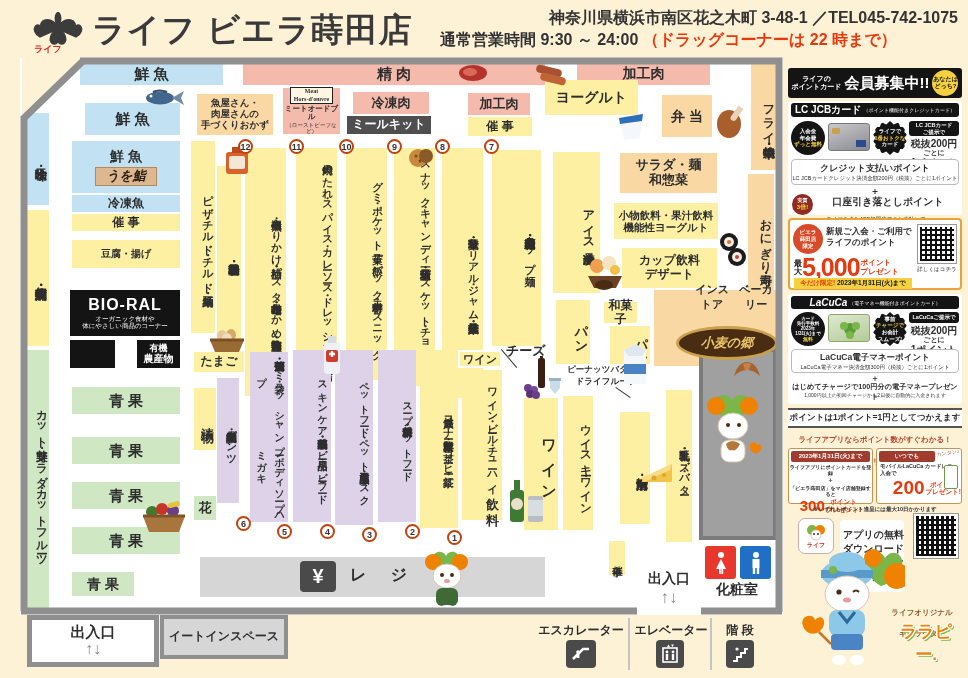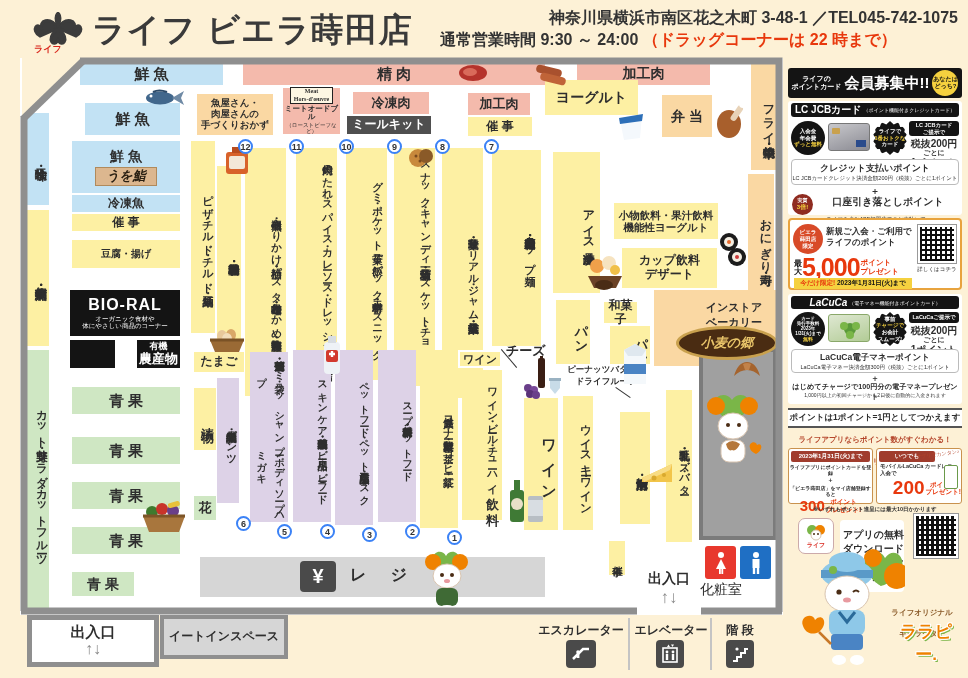--- a/index.html
+++ b/index.html
@@ -11,21 +11,21 @@
   body{font-family:"Liberation Sans","DejaVu Sans",sans-serif;background:#e9e2d2}
   #stage{position:relative;width:968px;height:678px;background:var(--cream);overflow:hidden;color:var(--ink)}
   .abs{position:absolute}
   .blk{position:absolute;display:flex;align-items:center;justify-content:center;font-weight:bold;color:var(--ink);text-align:center;line-height:1.15}
   .colb{flex-direction:column}
   .yellow{background:var(--yellow)} .blue{background:var(--blue)} .pink{background:var(--pink)}
   .orange{background:var(--orange)} .purple{background:var(--purple)} .green{background:var(--green)}
   .grayb{background:var(--grayblk)} .blackb{background:#141414;color:#fff}
   .vcol{position:absolute;writing-mode:vertical-rl;text-orientation:mixed;font-weight:bold;color:var(--ink);text-align:center;display:flex;justify-content:center}
   .vcol span{display:block;text-align:center}
-  .anum{position:absolute;width:15px;height:15px;border:2px solid #3b82f6;border-radius:50%;background:#fff;font-size:9px;font-weight:bold;line-height:12px;text-align:center;color:#333;z-index:7}
+  .anum{position:absolute;width:15px;height:15px;border:2px solid #c2410c;border-radius:50%;background:#fff;font-size:9px;font-weight:bold;line-height:12px;text-align:center;color:#333;z-index:7}
   .qr{background-image:repeating-linear-gradient(0deg,#111 0 2.5px,rgba(255,255,255,0) 2.5px 5px),repeating-linear-gradient(90deg,#111 0 2.5px,#fff 2.5px 5px);border:2px solid #fff;outline:1px solid #999}
   .panelbar{background:#141414;color:#fff;border-radius:3px;display:flex;align-items:center;justify-content:center;font-weight:bold}
   .circbadge{border-radius:50%;background:#141414;color:#fff;display:flex;flex-direction:column;align-items:center;justify-content:center;text-align:center;font-weight:bold}
   .whitebox{background:#fff;border:1px solid #bbb;border-radius:4px;display:flex;flex-direction:column;align-items:center;justify-content:center;text-align:center}
   .tiny{font-size:5.5px;line-height:1.2}
   svg{display:block}
 </style>
 </head>
 <body>
 
@@ -85,21 +85,21 @@
   <div class="blk yellow" style="left:72px;top:240px;width:108px;height:28px;font-size:10px;z-index:3">豆腐・揚げ</div>
 
   <div class="blk blackb colb" style="left:70px;top:290px;width:110px;height:46px;z-index:3">
     <span style="font-size:16px;letter-spacing:1px">BIO-RAL</span>
     <span style="font-size:6.5px;font-weight:normal">オーガニック食材や</span>
     <span style="font-size:6.5px;font-weight:normal">体にやさしい商品のコーナー</span>
   </div>
   <div class="blk blackb" style="left:70px;top:340px;width:45px;height:28px;z-index:3"></div>
   <div class="blk blackb colb" style="left:137px;top:340px;width:43px;height:28px;z-index:3">
     <span style="font-size:9px">有機</span>
-    <span style="font-size:13px">農産物</span>
+    <span style="font-size:10px">農産物</span>
   </div>
 
   <div class="blk green" style="left:72px;top:387px;width:108px;height:27px;font-size:15px;z-index:3">青 果</div>
   <div class="blk green" style="left:72px;top:437px;width:108px;height:27px;font-size:15px;z-index:3">青 果</div>
   <div class="blk green" style="left:72px;top:482px;width:108px;height:27px;font-size:15px;z-index:3">青 果</div>
   <div class="blk green" style="left:72px;top:527px;width:108px;height:27px;font-size:15px;z-index:3">青 果</div>
   <div class="blk green" style="left:72px;top:572px;width:62px;height:24px;font-size:14px;z-index:3">青 果</div>
 
   <div class="blk orange colb" style="left:197px;top:94px;width:76px;height:41px;z-index:3">
     <span style="font-size:9.5px">魚屋さん・</span>
@@ -113,20 +113,24 @@
     <span style="font-size:7.5px;margin-top:1px">ミートオードブル</span>
     <span style="font-size:5.5px;font-weight:normal">（ローストビーフなど）</span>
   </div>
   <div class="blk pink" style="left:353px;top:92px;width:76px;height:22px;font-size:13px;z-index:3">冷凍肉</div>
   <div class="blk" style="left:347px;top:116px;width:84px;height:18px;font-size:12px;background:#4f4f4f;color:#fff;z-index:3">ミールキット</div>
   <div class="blk pink" style="left:468px;top:93px;width:62px;height:22px;font-size:13px;z-index:3">加工肉</div>
   <div class="blk yellow" style="left:468px;top:117px;width:64px;height:19px;font-size:12px;z-index:3">催 事</div>
 
   <div class="blk yellow" style="left:545px;top:80px;width:93px;height:35px;font-size:14px;z-index:3">ヨーグルト</div>
   <div class="blk orange" style="left:662px;top:95px;width:50px;height:42px;font-size:14px;z-index:3">弁 当</div>
+  <div class="blk orange colb" style="left:620px;top:153px;width:97px;height:40px;z-index:3">
+    <span style="font-size:13px">サラダ・麺</span>
+    <span style="font-size:13px">和惣菜</span>
+  </div>
   <div class="blk yellow colb" style="left:614px;top:203px;width:104px;height:36px;z-index:3">
     <span style="font-size:10.5px">小物飲料・果汁飲料</span>
     <span style="font-size:10.5px">機能性ヨーグルト</span>
   </div>
   <div class="blk yellow colb" style="left:622px;top:248px;width:95px;height:40px;z-index:3">
     <span style="font-size:12px">カップ飲料</span>
     <span style="font-size:12px">デザート</span>
   </div>
 
   <div class="vcol yellow" style="left:553px;top:152px;width:47px;height:141px;font-size:12px;line-height:22px;z-index:3">
@@ -238,21 +242,21 @@
 
   <div class="abs" style="left:506px;top:342px;font-size:13px;font-weight:bold;z-index:4">チーズ</div>
   <div class="abs" style="left:497px;top:358px;width:24px;height:0;border-top:1.5px solid #333;transform:rotate(-130deg);z-index:4"></div>
   <div class="abs colb" style="left:566px;top:364px;width:80px;text-align:center;font-weight:bold;z-index:4;display:flex;flex-direction:column">
     <span style="font-size:8.5px">ピーナッツバター・</span>
     <span style="font-size:8.5px">ドライフルーツ</span>
   </div>
   <div class="abs" style="left:614px;top:392px;width:18px;height:0;border-top:1.5px solid #333;transform:rotate(35deg);z-index:4"></div>
 
   <div class="blk orange" style="left:654px;top:290px;width:123px;height:76px;z-index:3"></div>
-  <div class="abs colb" style="left:690px;top:300px;width:88px;text-align:center;font-weight:bold;z-index:4;display:flex;flex-direction:column">
+  <div class="abs colb" style="left:690px;top:282px;width:88px;text-align:center;font-weight:bold;z-index:4;display:flex;flex-direction:row">
     <span style="font-size:11px">インストア</span>
     <span style="font-size:11px">ベーカリー</span>
   </div>
   <div class="blk" style="left:676px;top:326px;width:102px;height:34px;border-radius:50%;background:#4a2c12;border:3px solid #c9a14e;color:#e9c56a;font-size:13px;font-style:italic;z-index:4">小麦の郷</div>
 
   <div class="blk yellow" style="left:604px;top:302px;width:33px;height:21px;font-size:12px;z-index:3">和菓子</div>
   <div class="vcol yellow" style="left:556px;top:300px;width:34px;height:64px;font-size:13px;z-index:3">
       <span>パン</span>
     </div>
   <div class="vcol yellow" style="left:610px;top:326px;width:40px;height:38px;font-size:13px;z-index:3">
@@ -281,21 +285,21 @@
       </svg>
   </div>
   <div class="abs" style="left:740px;top:546px;width:31px;height:33px;background:#1f6fc4;border-radius:3px;z-index:4;display:flex;align-items:center;justify-content:center">
     <svg width="14" height="24" viewBox="0 0 14 24">
         <circle cx="7" cy="4" r="3" fill="#fff"></circle>
         <rect x="3.5" y="8" width="7" height="9" fill="#fff"></rect>
         <rect x="3.8" y="17" width="2.4" height="6" fill="#fff"></rect>
         <rect x="7.8" y="17" width="2.4" height="6" fill="#fff"></rect>
       </svg>
   </div>
-  <div class="abs" style="left:700px;top:581px;width:74px;text-align:left;font-size:14px;font-weight:normal;z-index:4">化粧室</div>
+  <div class="abs" style="left:700px;top:581px;width:74px;text-align:center;font-size:14px;font-weight:bold;z-index:4">化粧室</div>
 
   <div class="blk" style="left:27px;top:615px;width:132px;height:52px;background:#fff;border:5px solid var(--wall);flex-direction:column;z-index:3">
     <span style="font-size:15px">出入口</span>
     <span style="font-size:16px;color:#8a8a8a">↑↓</span>
   </div>
   <div class="blk grayb" style="left:160px;top:615px;width:128px;height:44px;border:4px solid var(--wall);font-size:12px;z-index:3">イートインスペース</div>
 
   <div class="abs" style="left:538px;top:622px;width:86px;text-align:center;font-size:12px;font-weight:bold;z-index:3">エスカレーター</div>
   <div class="abs" style="left:566px;top:640px;width:30px;height:28px;background:#4a4a4a;border-radius:4px;z-index:3;display:flex;align-items:center;justify-content:center">
     <svg width="20" height="18" viewBox="0 0 20 18">

